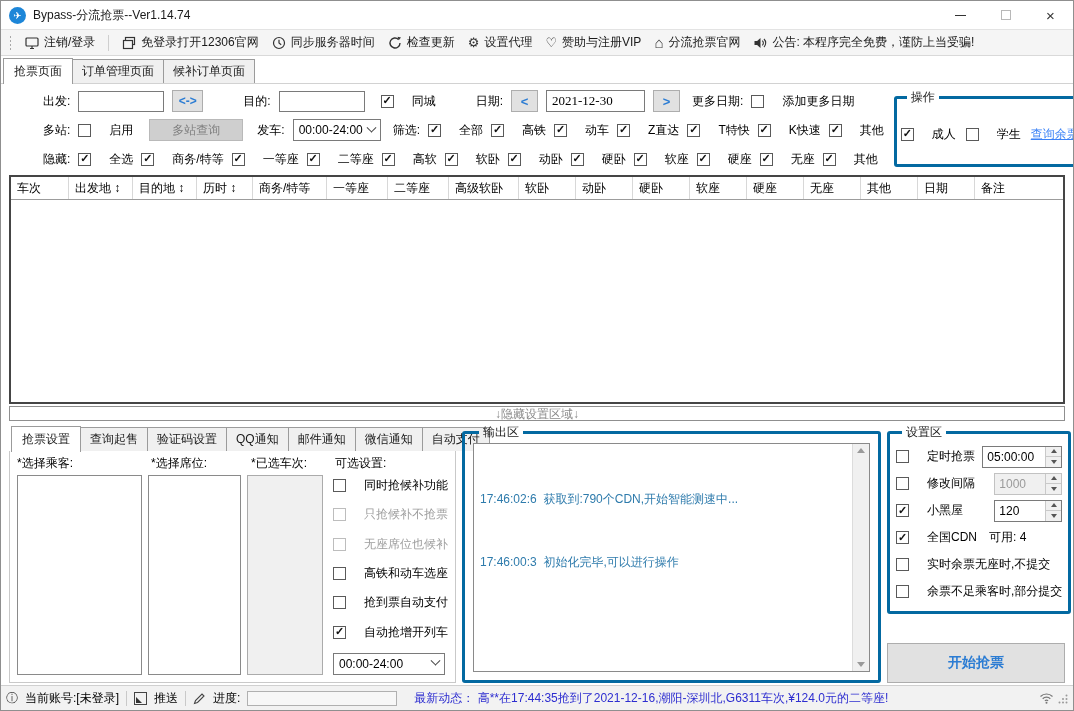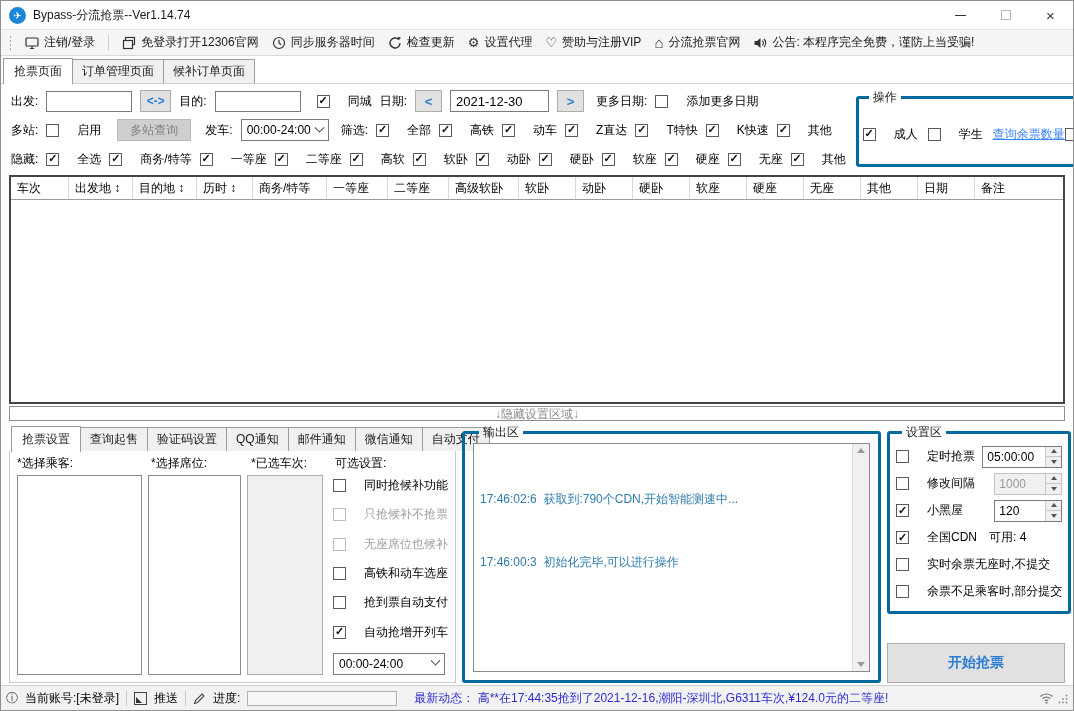--- a/index.html
+++ b/index.html
@@ -32,31 +32,31 @@
   
   .tabstrip { display:flex; align-items:flex-end; padding:2px 2px 0 2px; border-bottom:1px solid #d2d2d2; background:#fff; flex:none; }
   .tab { font-size:12px; padding:3px 9px; border:1px solid #9b9b9b; border-bottom:none; background:#f0f0f0;
          margin-right:-1px; color:#1a1a1a; white-space:nowrap; }
   .tab.active { background:#fff; position:relative; padding:4px 10px; margin-bottom:-1px; z-index:2; }
 
   
   .form-area { display:flex; padding:5px 10px 2px 10px; gap:10px; flex:none; }
   .form-left { flex:1; display:flex; flex-direction:column; gap:5px; }
   .frow { display:flex; align-items:center; height:24px; gap:8px; }
-  .flabel { font-size:12px; white-space:nowrap; }
+  .flabel { font-size:12px; white-space:nowrap;margin-left:32px; }
   .tinput { width:86px; height:21px; border:1px solid #7a7a7a; background:#fff; font-size:12px;
             font-family:"Liberation Sans",sans-serif; padding:0 4px; }
   .btn { background:#e1e1e1; border:1px solid #adadad; font-size:12px; display:inline-flex;
          align-items:center; justify-content:center; font-family:"Liberation Sans",sans-serif; color:#1a1a1a; }
   .btn.blue { color:#2b7cd3; font-weight:bold; }
   .btn.disabled { background:#cfcfcf; color:#7f7f7f; border-color:#b9b9b9; }
   .swap-btn { width:31px; height:22px; }
   .nav-btn { width:27px; height:22px; font-size:13px; }
   .date-box { width:99px; height:22px; border:1px solid #7a7a7a; font-size:13px;
-              font-family:Liberation Sans, sans-serif; padding:0 5px; background:#fff; }
+              font-family:Liberation Serif, serif; padding:0 5px; background:#fff; }
   .combo { height:22px; border:1px solid #7a7a7a; background:#fff; display:inline-flex; align-items:center;
            justify-content:space-between; padding:0 5px; font-size:12px; }
   .combo .chev { width:7px; height:7px; border-right:1px solid #444; border-bottom:1px solid #444;
                  transform:rotate(45deg) translate(-2px,-2px); }
 
   
   .cb { display:inline-flex; align-items:center; gap:18px; font-size:12px; white-space:nowrap; }
   .cb .box { width:13px; height:13px; border:1px solid #5a5a5a; background:#fff; font-style:normal; flex:none;
              display:inline-flex; align-items:center; justify-content:center; font-size:11px; color:#111; }
   .cb.checked .box::after { content:"✓"; font-weight:bold; margin-top:-1px; }
@@ -239,21 +239,21 @@
             <i class="box"></i>
             <b>添加更多日期</b>
           </span>
       </div>
       <div class="frow">
         <span class="flabel">多站:</span>
         <span class="cb">
             <i class="box"></i>
             <b>启用</b>
           </span>
-        <button class="btn disabled" style="width:74px;height:22px;margin-left:8px">多站查询</button>
+        <button class="btn disabled" style="width:94px;height:22px;margin-left:8px">多站查询</button>
         <span class="flabel" style="margin-left:6px">发车:</span>
         <span class="combo" style="width:88px">
             <span>00:00-24:00</span>
             <span class="chev"></span>
           </span>
         <span class="flabel" style="margin-left:4px">筛选:</span>
         <span class="cb checked">
             <i class="box"></i>
             <b>全部</b>
           </span>

